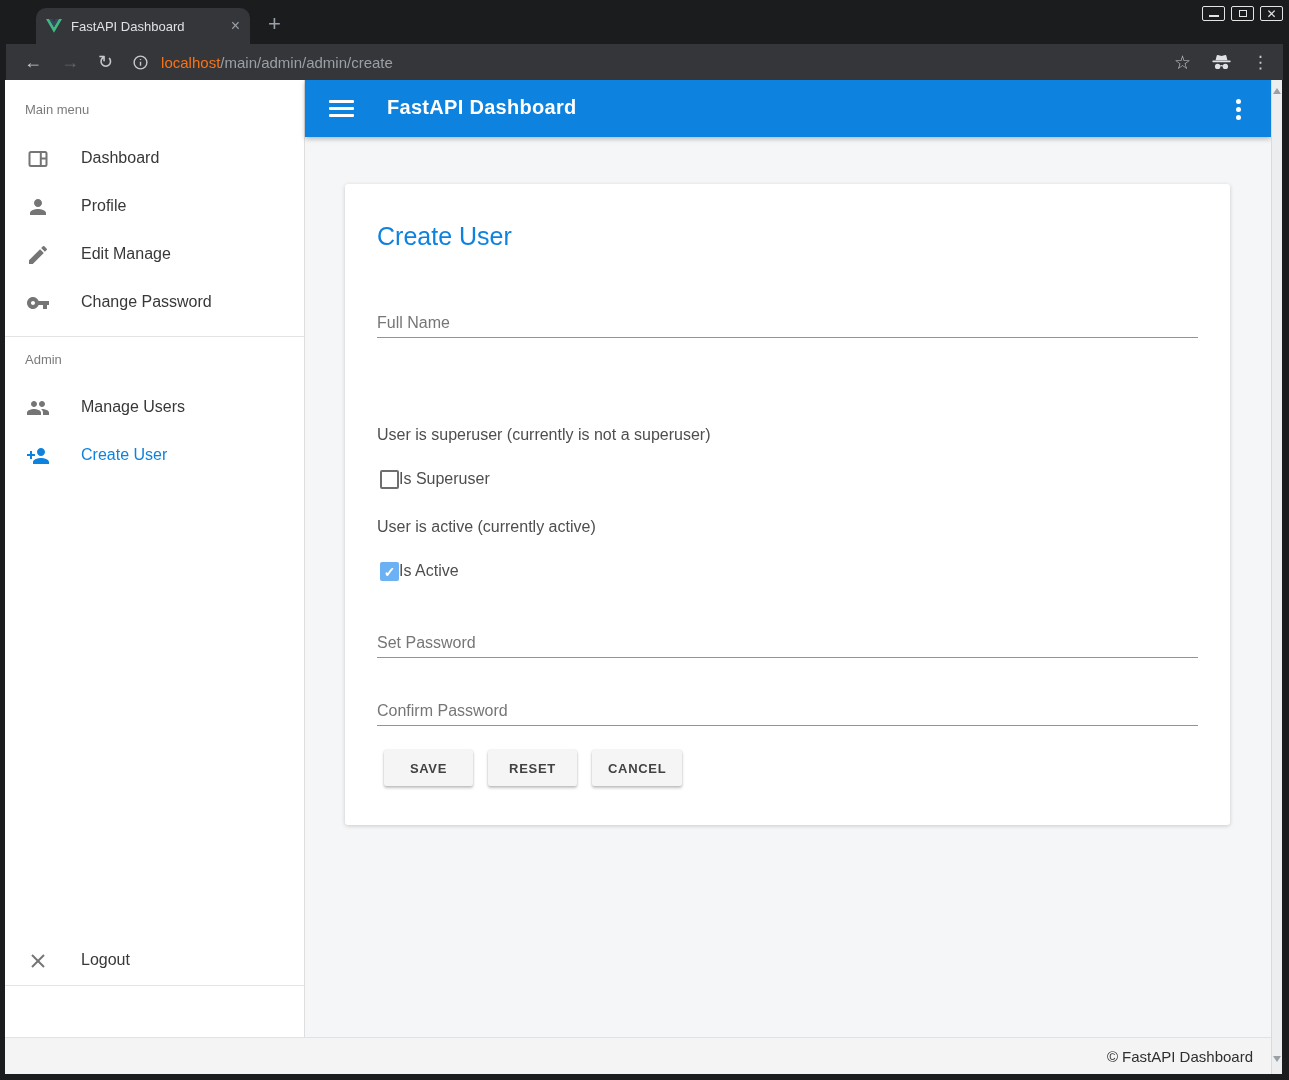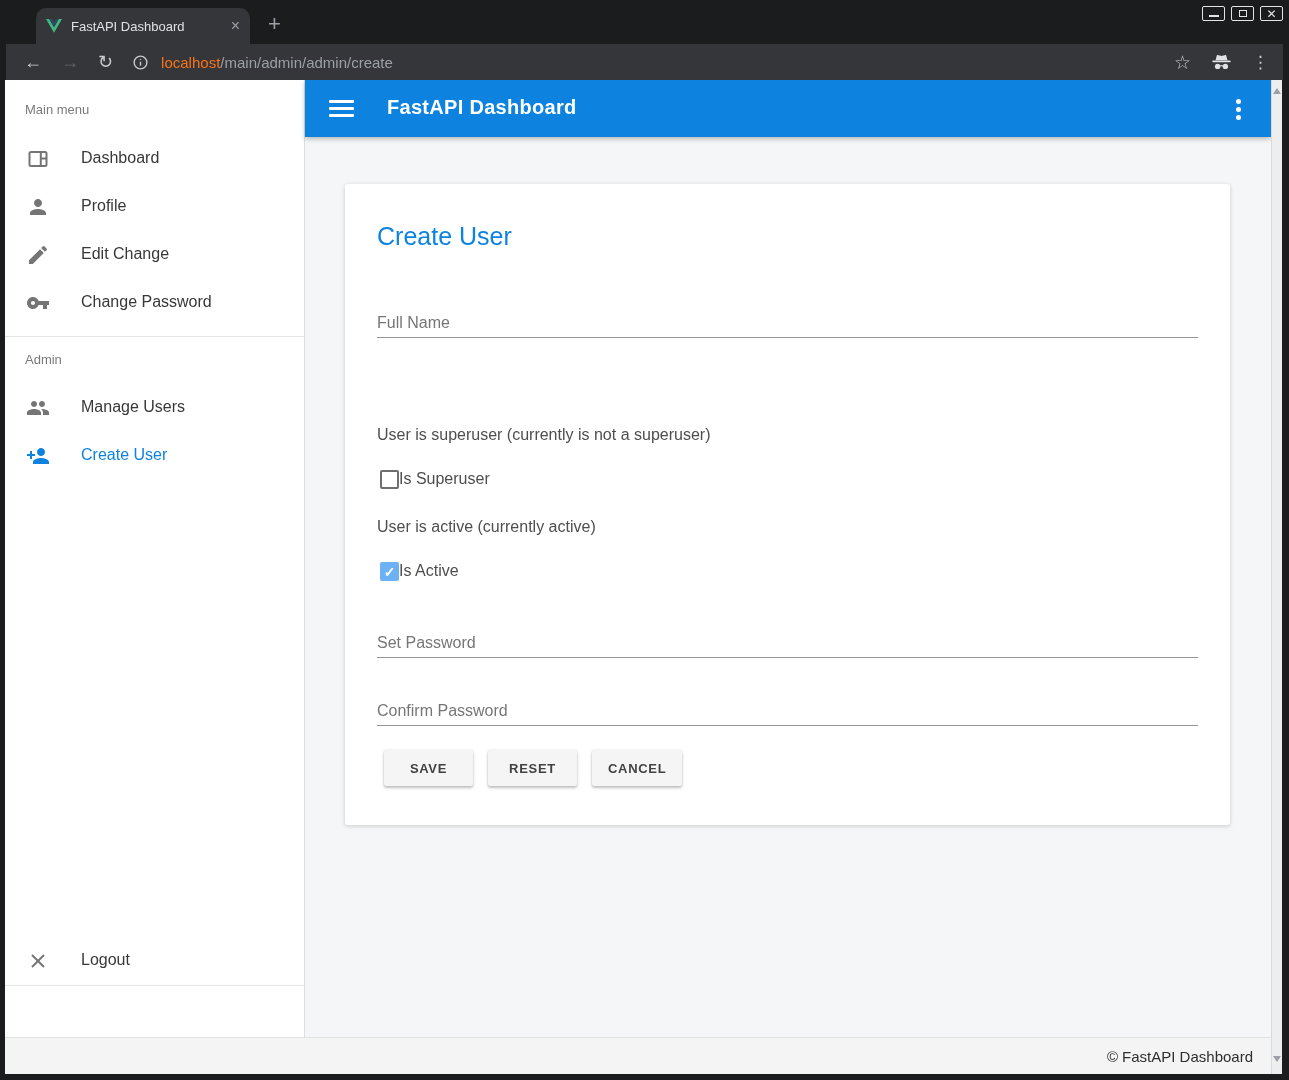--- a/index.html
+++ b/index.html
@@ -217,21 +217,21 @@
       </span>
       <span class="lbl">Profile</span>
     </div>
 
     <div class="nav-item" style="top:151px;">
       <span class="icon">
         <svg width="24" height="24" viewBox="0 0 24 24" fill="#757575">
           <path d="M3 17.25V21h3.75L17.81 9.94l-3.75-3.75L3 17.25zM20.71 7.04c.39-.39.39-1.02 0-1.41l-2.34-2.34a1 1 0 0 0-1.41 0l-1.83 1.83 3.75 3.75 1.83-1.83z"></path>
         </svg>
       </span>
-      <span class="lbl">Edit Change</span>
+      <span class="lbl">Edit Manage</span>
     </div>
 
     <div class="nav-item" style="top:199px;">
       <span class="icon">
         <svg width="24" height="24" viewBox="0 0 24 24" fill="#757575">
           <path d="M12.65 10C11.83 7.67 9.61 6 7 6c-3.31 0-6 2.69-6 6s2.69 6 6 6c2.61 0 4.83-1.67 5.65-4H17v4h4v-4h2v-4H12.65zM7 14c-1.1 0-2-.9-2-2s.9-2 2-2 2 .9 2 2-.9 2-2 2z"></path>
         </svg>
       </span>
       <span class="lbl">Change Password</span>
     </div>

